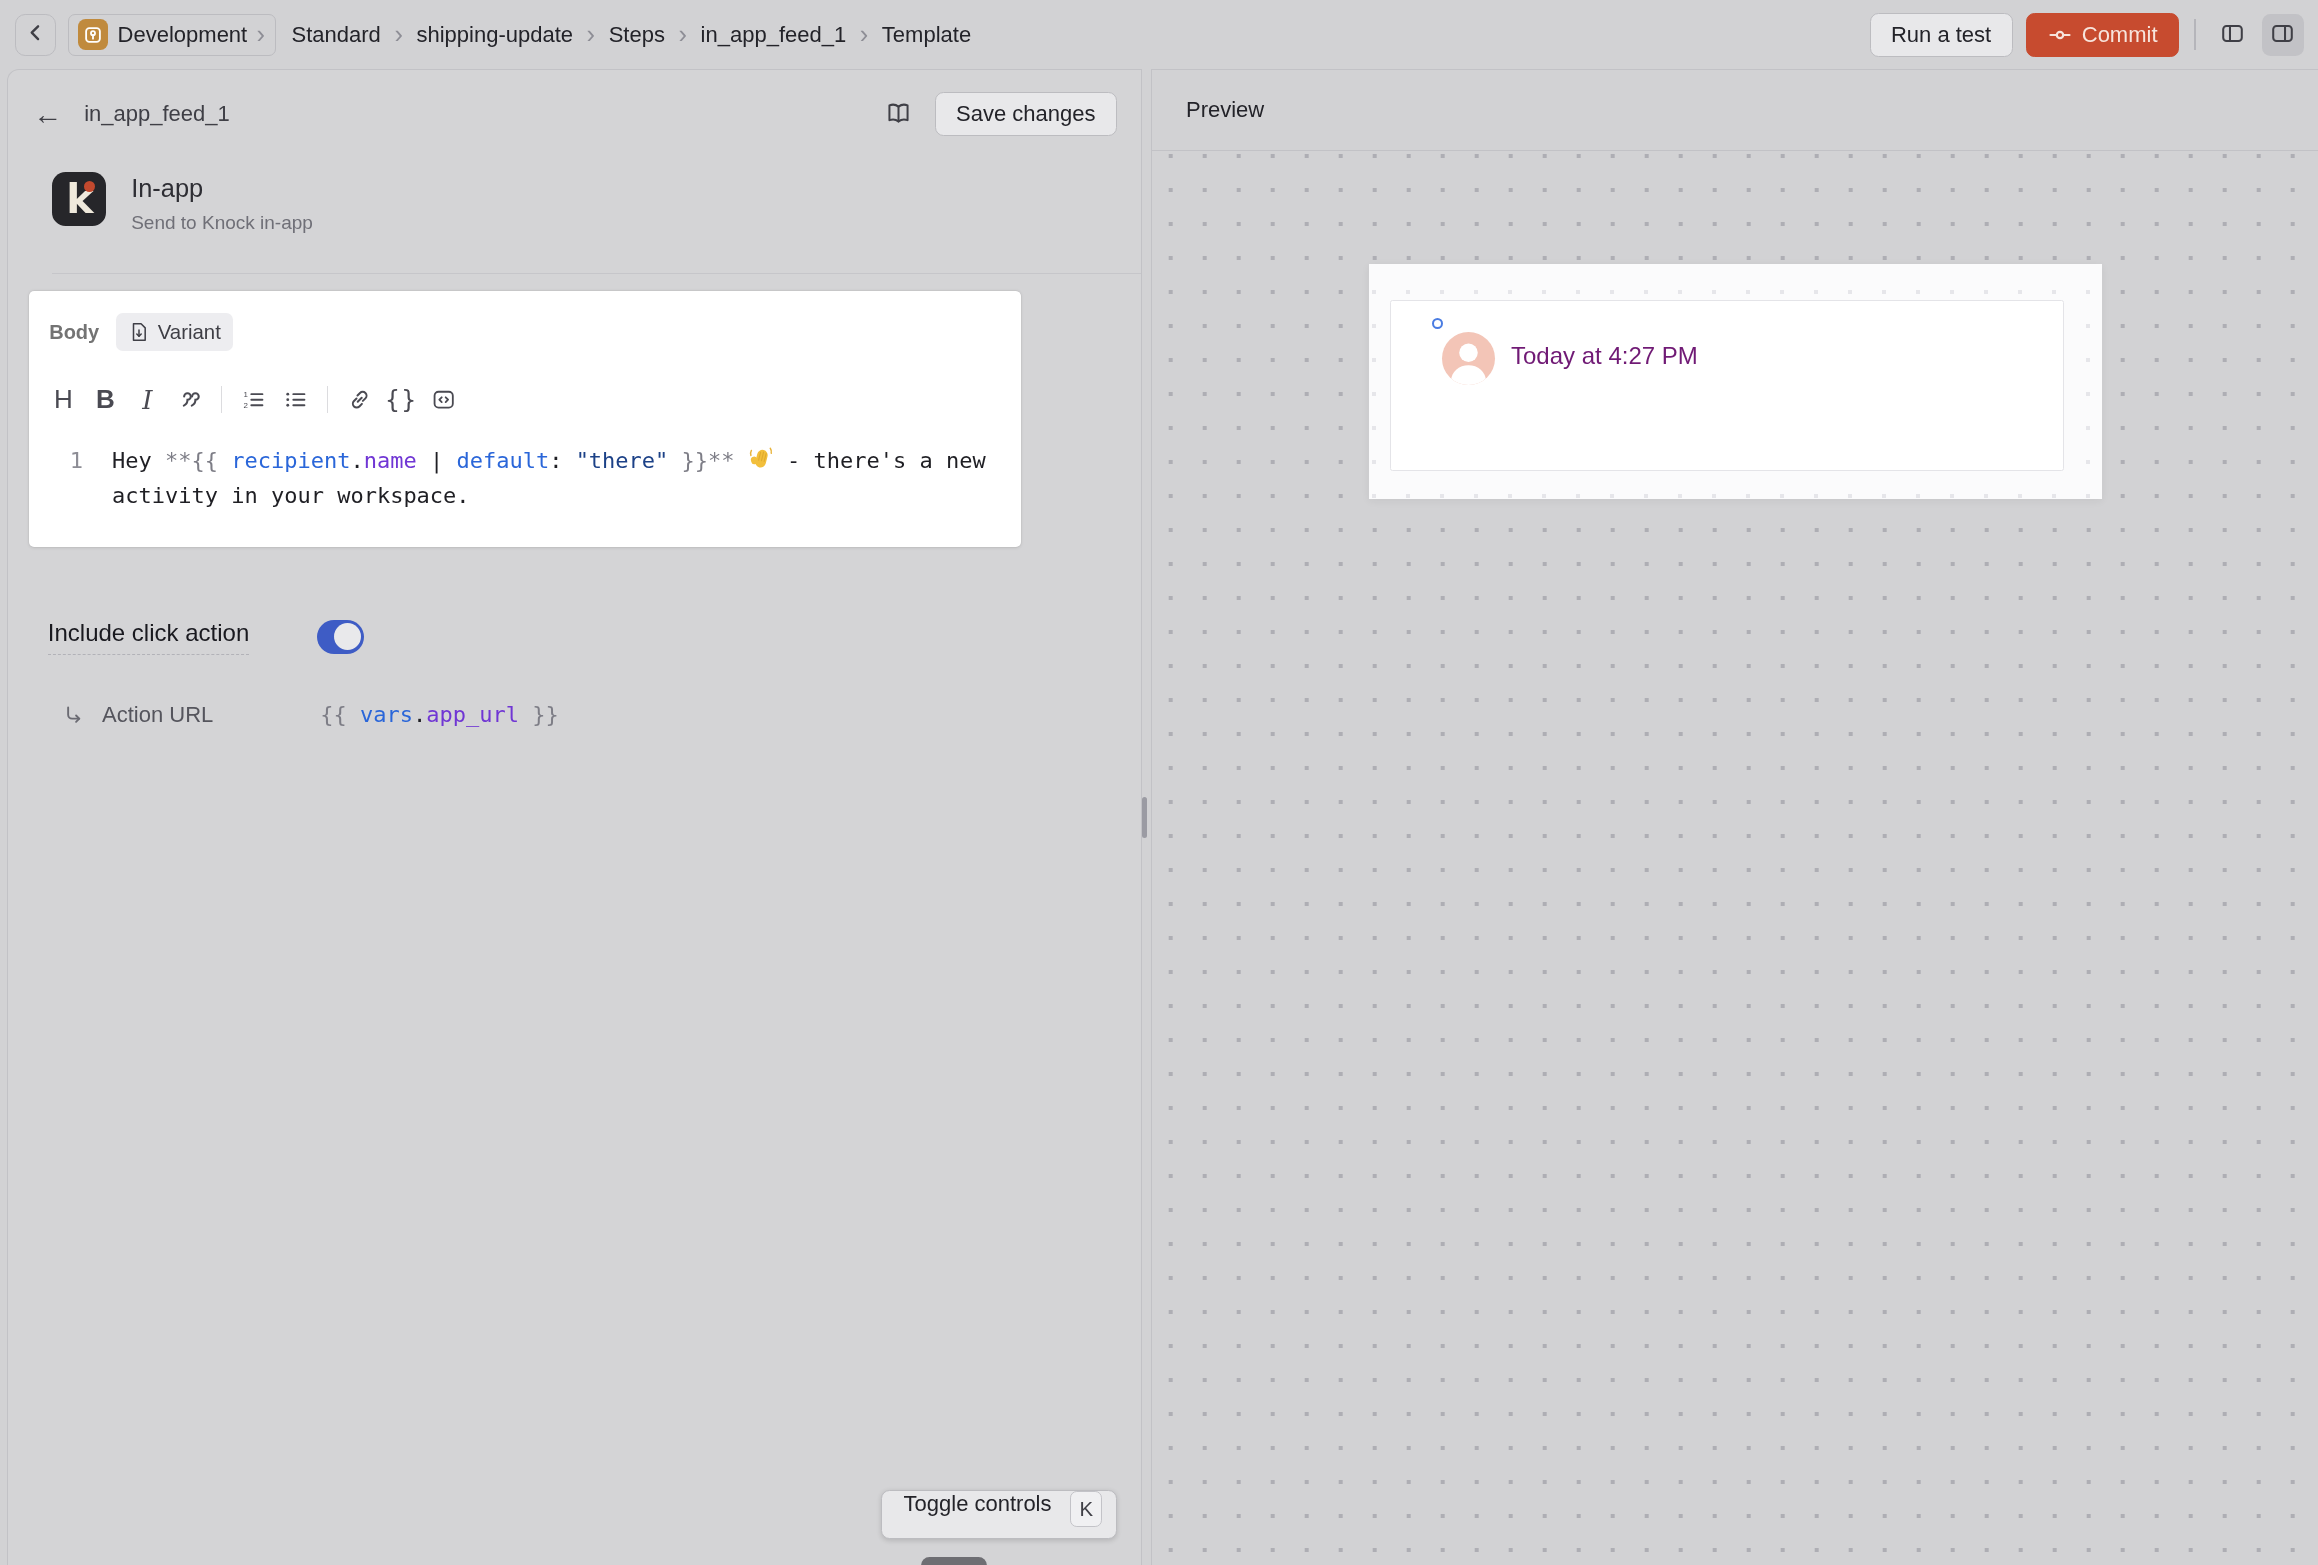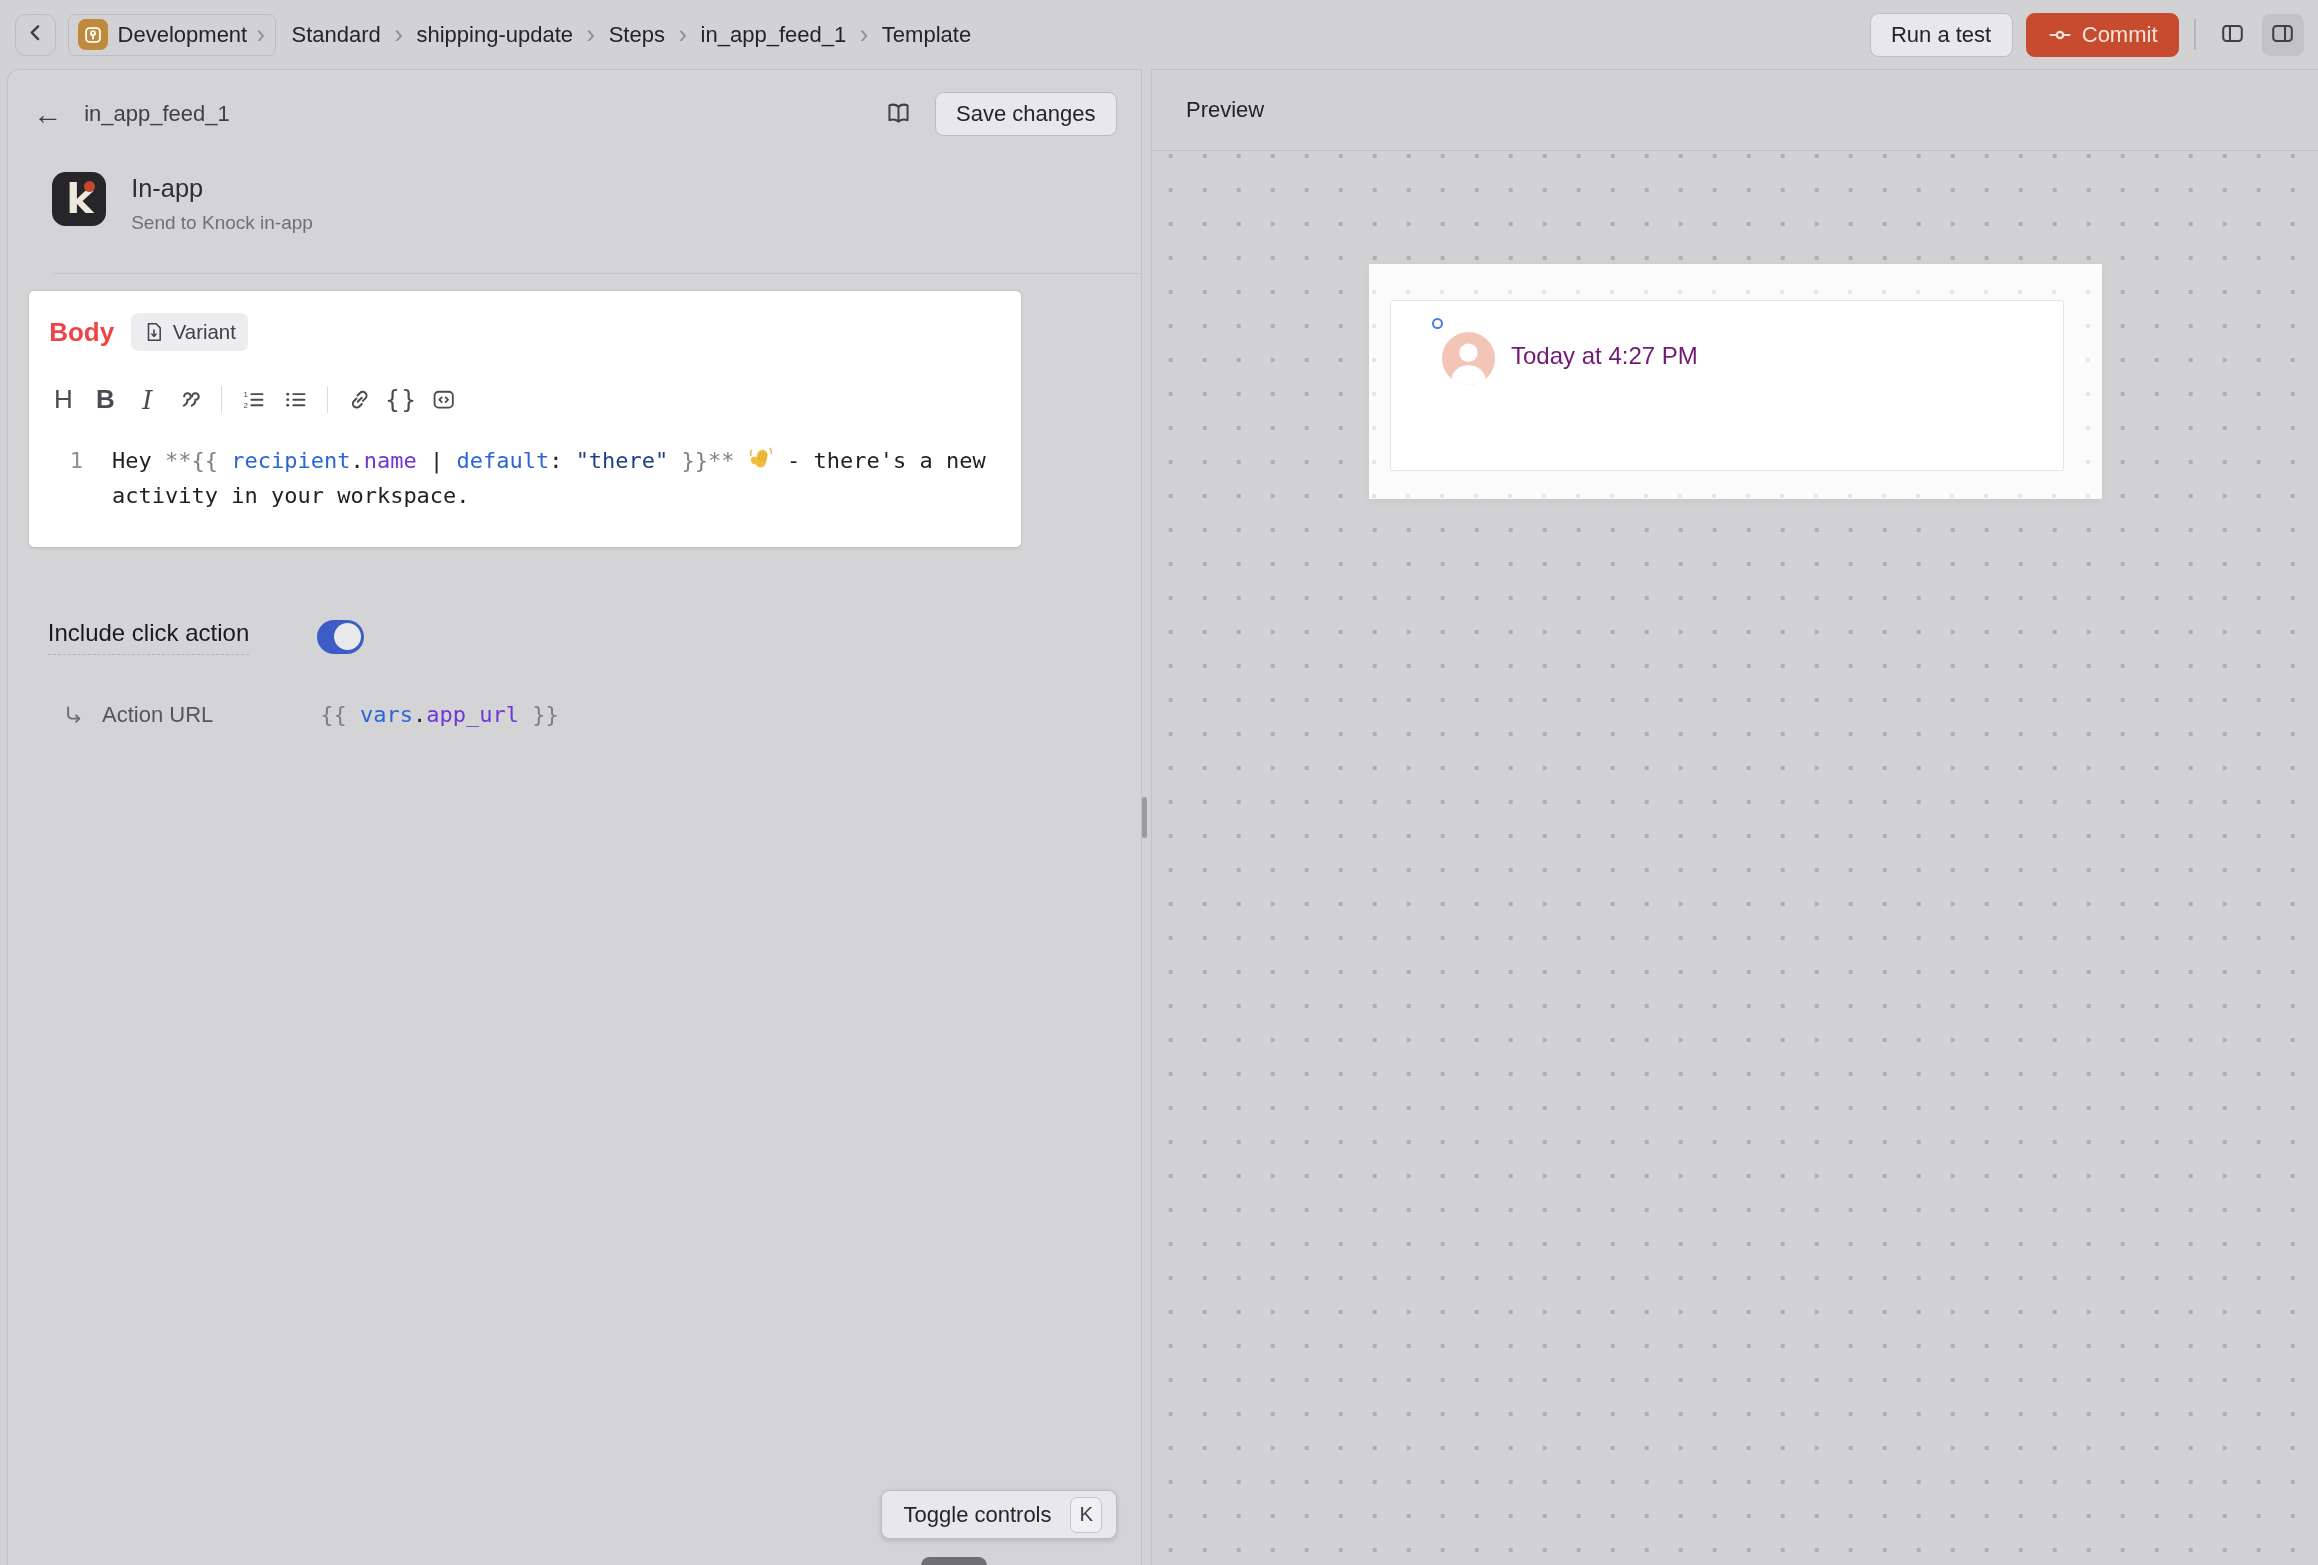--- a/index.html
+++ b/index.html
@@ -55,21 +55,21 @@
   
   .variant-row{display:flex; align-items:center; height:127px; padding:0 37px 0 40px; border-bottom:1.3px solid #c6c6ca;}
   .variant-label{font-size:22px; color:var(--text-mid);}
   .segments{margin-left:auto; width:848px; height:46px; background:#c8c8cc; border-radius:8.5px; display:flex;}
   .seg{flex:1; display:flex; align-items:center; justify-content:center; font-size:22px; color:#35353c; cursor:pointer; border-radius:8.5px;}
   .seg.sel{background:#e4e4e6; border:1.3px solid #a6a6ad; color:#1c1c22;}
 
   
   .body-card{margin:17px 0 0 21px; width:992px; background:#fff; border-radius:5.1px; box-shadow:0 0.8px 3.4px rgba(0,0,0,.10), 0 0 0 0.8px rgba(0,0,0,.03); padding:22px 0 34px 0;}
   .body-head{display:flex; align-items:center; gap:17px; padding-left:20.4px;}
-  .body-label{font-size:26px; font-weight:600; color:#ef4444;}
+  .body-label{font-size:20px; font-weight:600; color:#737373;}
   .md-badge{display:inline-flex; align-items:center; gap:7.6px; background:#ededf0; border-radius:6.8px; padding:7.6px 12px; cursor:pointer;}
   .md-badge span{font-size:20.4px; font-weight:500; color:var(--text-mid);}
   .toolbar{display:flex; align-items:center; margin-top:29px; padding-left:13.6px;}
   .titem{width:42px; height:39px; display:flex; align-items:center; justify-content:center; color:#4a4a52; cursor:pointer; border-radius:6.8px;}
   .tl{font-size:26px; font-weight:500; font-family:"Liberation Sans",sans-serif;}
   .tl.b{font-weight:700;}
   .tl.i{font-style:italic; font-family:"DejaVu Serif",serif; font-weight:500;}
   .tl.braces{font-family:"DejaVu Sans Mono",monospace; font-size:24px; letter-spacing:1.7px;}
   .tdiv{width:1.7px; height:27px; background:#dcdcdf; margin:0 10.2px;}
   .code{display:flex; margin-top:24px; font-family:"DejaVu Sans Mono",monospace; font-size:22px; line-height:35px; cursor:text;}
@@ -82,21 +82,21 @@
   
   .click-action{padding:44px 0 0 40px;margin-top:28px;}
   .ca-row1{display:flex; align-items:center;}
   .ca-label{font-size:24px; font-weight:500; color:#19191f; border-bottom:1.7px dashed #b2b2b8; padding-bottom:6.8px; cursor:help;}
   .toggle{margin-left:68px; width:47px; height:34px; border-radius:17px; background:var(--toggle-on); border:none; position:relative; cursor:pointer;}
   .toggle .knob{position:absolute; right:3.4px; top:3.4px; width:27px; height:27px; border-radius:50%; background:#e9e9eb;}
   .ca-row2{display:flex; align-items:center; margin-top:47px; padding-left:13.6px;}
   .ca-url-label{font-size:22px; color:#55555d; margin-left:15.3px;}
   .url-code{margin-left:107px; font-family:"DejaVu Sans Mono",monospace; font-size:22px; color:#1f1f24; cursor:text;}
 
-  .toggle-controls{position:absolute; right:24px; bottom:27px; height:49px; display:flex; align-items:center; gap:18.7px; padding:0 13.6px 0 22px; font-size:22px; color:var(--text); background:var(--btn); border:1.3px solid var(--btn-border); border-radius:8.5px; box-shadow:0 1.7px 5.1px rgba(0,0,0,.14); cursor:pointer; font-family:inherit;}
+  .toggle-controls{position:absolute; right:24px; bottom:27px; height:49px; display:flex; align-items:flex-start; gap:18.7px; padding:0 13.6px 0 22px; font-size:22px; color:var(--text); background:var(--btn); border:1.3px solid var(--btn-border); border-radius:8.5px; box-shadow:0 1.7px 5.1px rgba(0,0,0,.14); cursor:pointer; font-family:inherit;}
   .kbd{min-width:32px; height:36px; display:flex; align-items:center; justify-content:center; font-size:20.4px; color:var(--text-mid); background:#f0f0f2; border:1.3px solid #c3c3c8; border-radius:6.8px;}
   .peek{position:absolute; left:913px; bottom:0; width:66px; height:9.3px; background:#6e6e73; border-radius:8.5px 8.5px 0 0;}
 
   
   .preview-head{height:81px; display:flex; align-items:center; padding-left:34px; border-bottom:1.3px solid var(--line);}
   .preview-title{font-size:22px; font-weight:500; color:var(--text);}
   .preview-canvas{position:relative; height:calc(100% - 81px);
     background-image:radial-gradient(#aeaeb4 2.2px, transparent 2.3px);
     background-size:34px 34px; background-position:1.7px 22px;}
   .feed-container{position:absolute; left:217px; top:113px; width:733px; height:235px; background:#fbfbfc;

